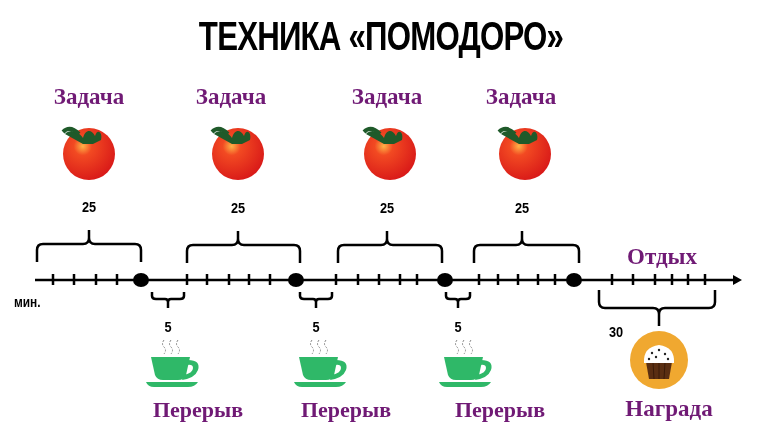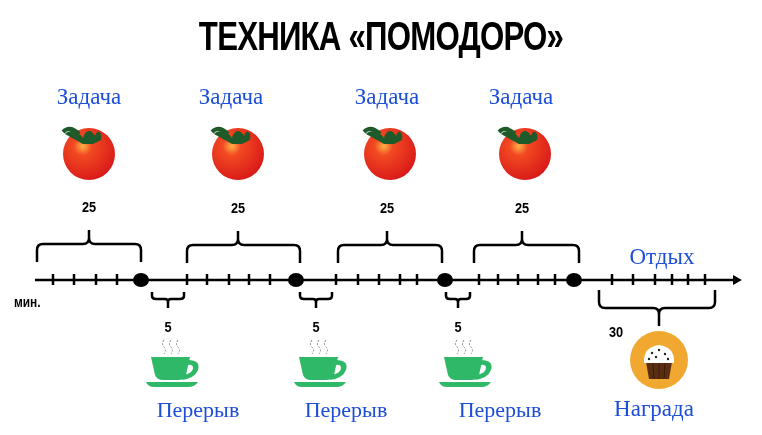--- a/index.html
+++ b/index.html
@@ -1,20 +1,20 @@
 <!DOCTYPE html>
 <html><head>
 <meta charset="utf-8">
 <style>
   html,body{margin:0;padding:0;background:#fff;}
   body{width:762px;height:435px;position:relative;overflow:hidden;}
   .title{position:absolute;left:0;width:762px;top:14px;text-align:center;
     font-family:"Liberation Sans",sans-serif;font-weight:bold;font-size:40px;
     letter-spacing:-1px;transform:scaleX(0.78);transform-origin:center;color:#000;}
-  .serif{position:absolute;font-family:"Liberation Serif",serif;font-weight:normal;color:#1d4ed8;white-space:nowrap;}
+  .serif{position:absolute;font-family:"Liberation Serif",serif;font-weight:bold;color:#701a75;white-space:nowrap;}
   .task-label{font-size:23px;top:84px;transform:translateX(-50%);}
   .break-label{font-size:22px;top:397px;transform:translateX(-50%);margin-left:28px;}
   .rest-label{font-size:23px;top:224px;transform:translateX(-50%);margin-top:20px;}
   .reward-label{font-size:23px;top:396px;transform:translateX(-50%);}
   .num{position:absolute;font-family:"Liberation Sans",sans-serif;font-weight:bold;font-size:15px;
     transform:translateX(-50%) scaleX(0.85);color:#000;}
   .unit{position:absolute;left:14px;top:294px;font-family:"Liberation Sans",sans-serif;font-weight:bold;
     font-size:14px;transform:scaleX(0.85);transform-origin:left;color:#000;}
   svg.diagram{position:absolute;left:0;top:0;}
 </style>
@@ -37,21 +37,21 @@
 <div class="num" style="left:316px;top:318px">5</div>
 <div class="num" style="left:458px;top:318px">5</div>
 
 <div class="serif rest-label" style="left:662px">Отдых</div>
 <div class="num" style="left:616px;top:323px">30</div>
 
 <div class="serif break-label" style="left:170px">Перерыв</div>
 <div class="serif break-label" style="left:318px">Перерыв</div>
 <div class="serif break-label" style="left:472px">Перерыв</div>
 
-<div class="serif reward-label" style="left:654px">Награда</div>
+<div class="serif reward-label" style="left:669px">Награда</div>
 
 <div class="unit">мин.</div>
 
 <svg class="diagram" width="762" height="435" viewBox="0 0 762 435">
   <defs>
     <radialGradient id="tg" cx="0.38" cy="0.35" r="0.7">
       <stop offset="0" stop-color="#ffb347"></stop>
       <stop offset="0.25" stop-color="#f24a22"></stop>
       <stop offset="1" stop-color="#d81818"></stop>
     </radialGradient>

